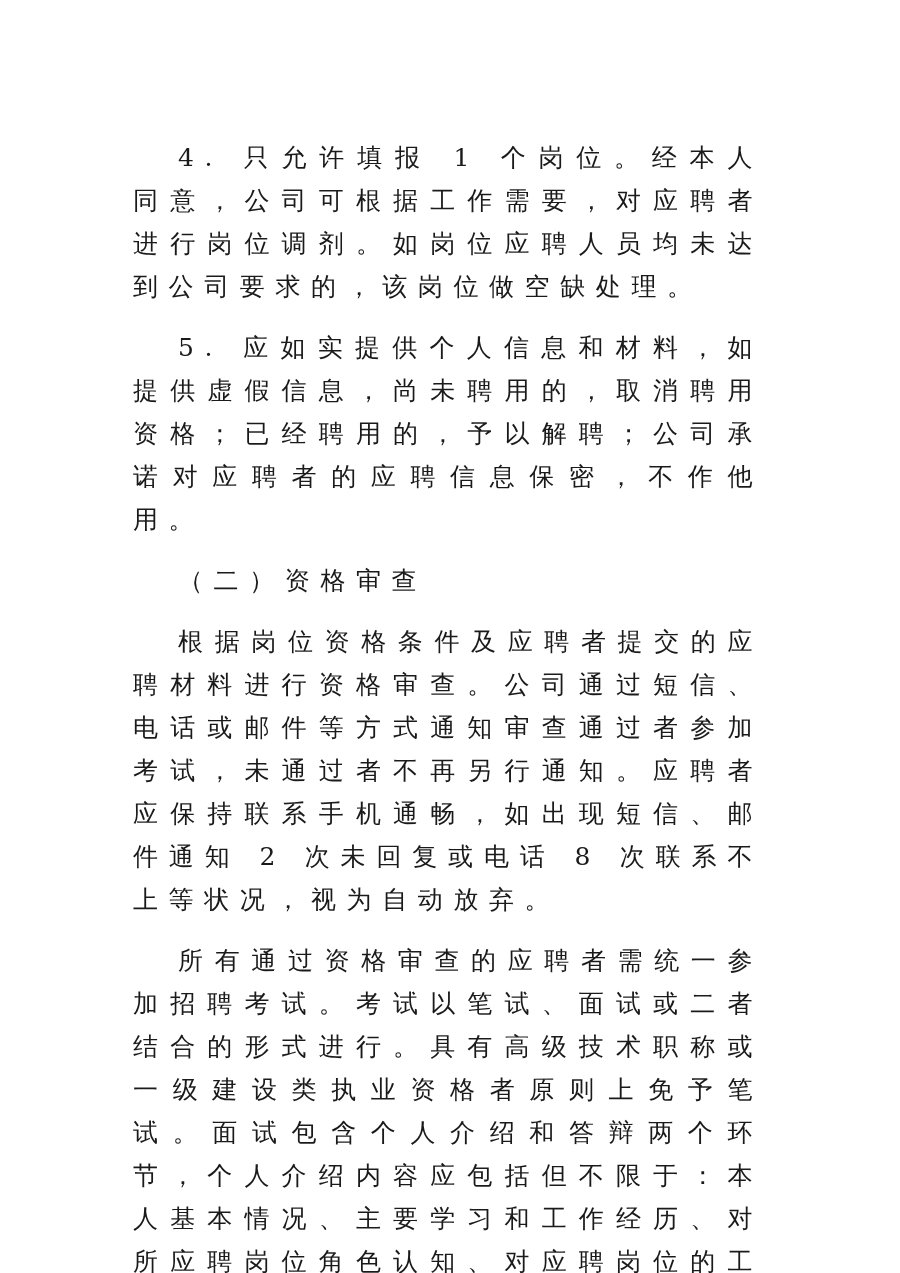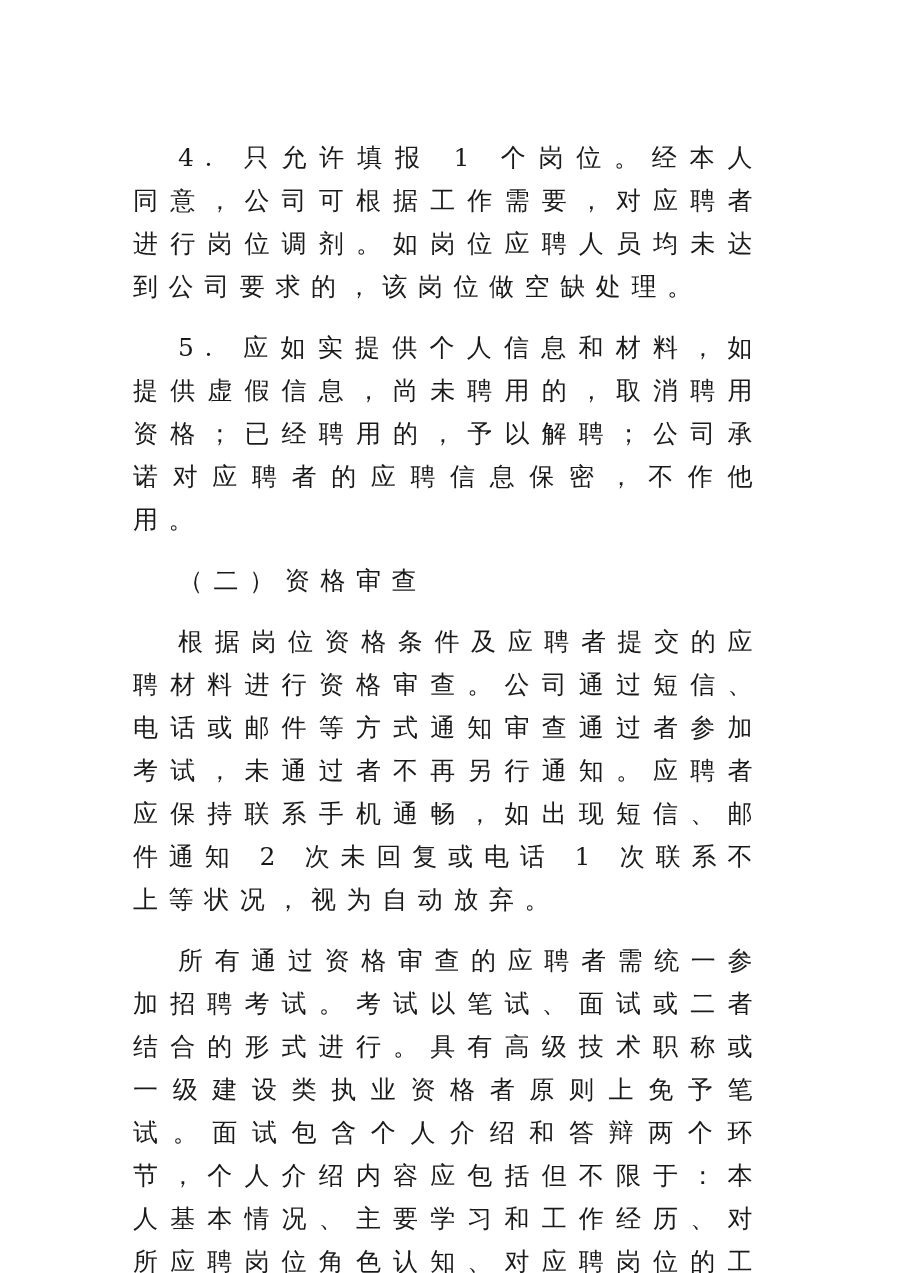--- a/index.html
+++ b/index.html
@@ -25,16 +25,16 @@
     text-indent: 45px;
   }
 </style>
 </head>
 <body>
 
 <div class="page">
   <p class="para">4. 只允许填报 1 个岗位。经本人同意，公司可根据工作需要，对应聘者进行岗位调剂。如岗位应聘人员均未达到公司要求的，该岗位做空缺处理。</p>
   <p class="para">5. 应如实提供个人信息和材料，如提供虚假信息，尚未聘用的，取消聘用资格；已经聘用的，予以解聘；公司承诺对应聘者的应聘信息保密，不作他用。</p>
   <p class="heading">（二）资格审查</p>
-  <p class="para">根据岗位资格条件及应聘者提交的应聘材料进行资格审查。公司通过短信、电话或邮件等方式通知审查通过者参加考试，未通过者不再另行通知。应聘者应保持联系手机通畅，如出现短信、邮件通知 2 次未回复或电话 1 次联系不上等状况，视为自动放弃。</p>
+  <p class="para">根据岗位资格条件及应聘者提交的应聘材料进行资格审查。公司通过短信、电话或邮件等方式通知审查通过者参加考试，未通过者不再另行通知。应聘者应保持联系手机通畅，如出现短信、邮件通知 2 次未回复或电话 8 次联系不上等状况，视为自动放弃。</p>
   <p class="para">所有通过资格审查的应聘者需统一参加招聘考试。考试以笔试、面试或二者结合的形式进行。具有高级技术职称或一级建设类执业资格者原则上免予笔试。面试包含个人介绍和答辩两个环节，个人介绍内容应包括但不限于：本人基本情况、主要学习和工作经历、对所应聘岗位角色认知、对应聘岗位的工作设想、自身优势和不足等。参加面试的交通、住宿等费用自理。公司可视情况组织复试。</p>
 
 </div>
 
 </body></html>

